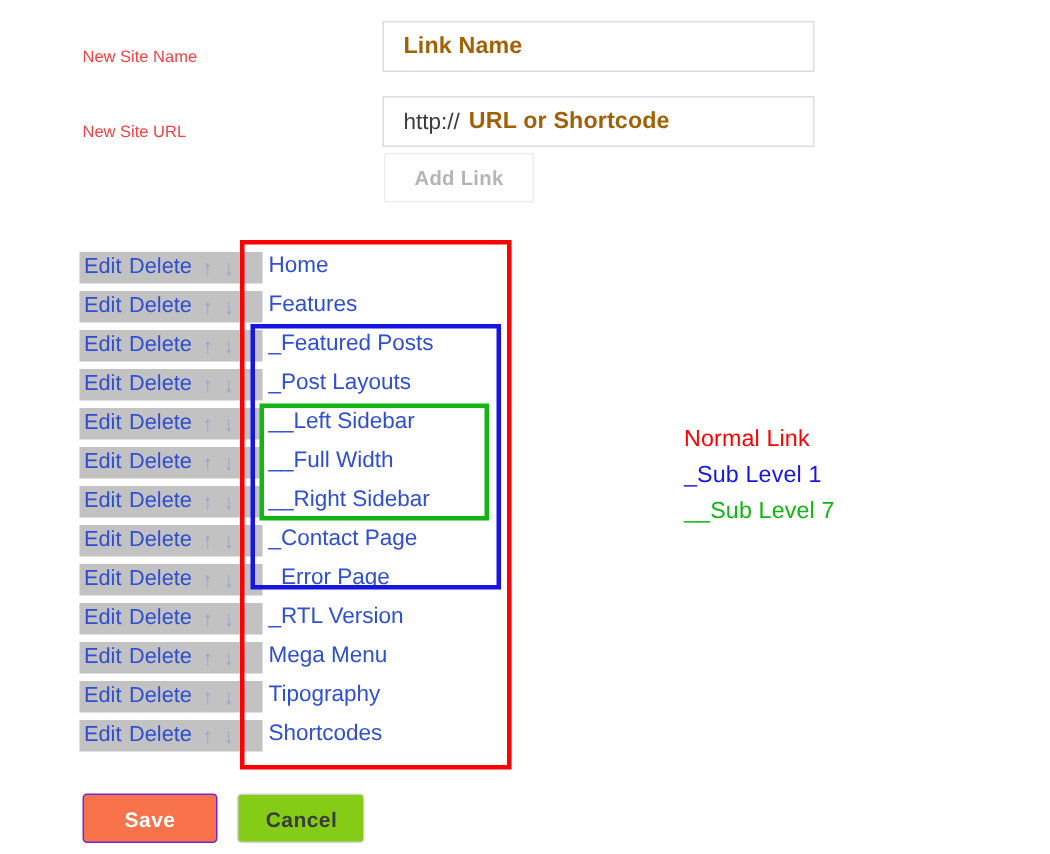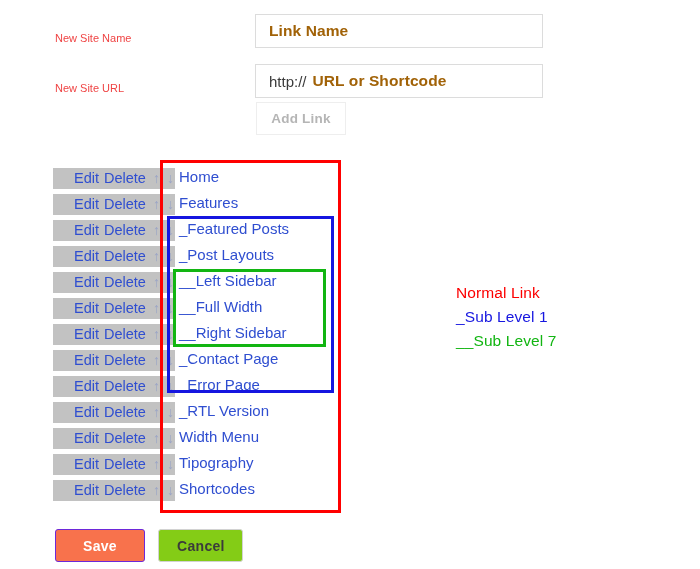--- a/index.html
+++ b/index.html
@@ -59,21 +59,21 @@
   }
   .input-prefix {
     font-size: 15px;
     color: #3a3a3a;
     margin-right: 6px;
   }
   .add-link-btn {
     position: absolute;
     left: 256px;
     top: 102px;
-    width: 90px;
+    width: 100px;
     height: 33px;
     box-sizing: border-box;
     border: 1px solid #eeeeee;
     background: #ffffff;
     color: #b5b5b5;
     font-size: 13.5px;
     font-weight: bold;
     display: flex;
     align-items: center;
     justify-content: center;
@@ -95,21 +95,21 @@
     top: 8px;
     width: 122px;
   }
   .link-row {
     position: relative;
     height: 21px;
     margin-bottom: 5px;
     background: #c2c2c2;
     display: flex;
     align-items: center;
-    padding-left: 21px;
+    padding-left: 3px;
     box-sizing: border-box;
   }
   .row-action {
     font-size: 14.5px;
     color: #2f4ed0;
     line-height: 21px;
     white-space: nowrap;
   }
   .row-action + .row-action { margin-left: 5px; }
   .row-arrow {
@@ -328,21 +328,21 @@
       <div class="menu-item lvl1">Home</div>
       <div class="menu-item lvl1">Features</div>
       <div class="menu-item lvl2">_Featured Posts</div>
       <div class="menu-item lvl2">_Post Layouts</div>
       <div class="menu-item lvl3">__Left Sidebar</div>
       <div class="menu-item lvl3">__Full Width</div>
       <div class="menu-item lvl3">__Right Sidebar</div>
       <div class="menu-item lvl2">_Contact Page</div>
       <div class="menu-item lvl2">_Error Page</div>
       <div class="menu-item lvl2">_RTL Version</div>
-      <div class="menu-item lvl1">Width Menu</div>
+      <div class="menu-item lvl1">Mega Menu</div>
       <div class="menu-item lvl1">Tipography</div>
       <div class="menu-item lvl1">Shortcodes</div>
     </div>
 
   <div class="box box-red"></div>
   <div class="box box-blue"></div>
   <div class="box box-green"></div>
 </div>
 
 <div class="legend">

